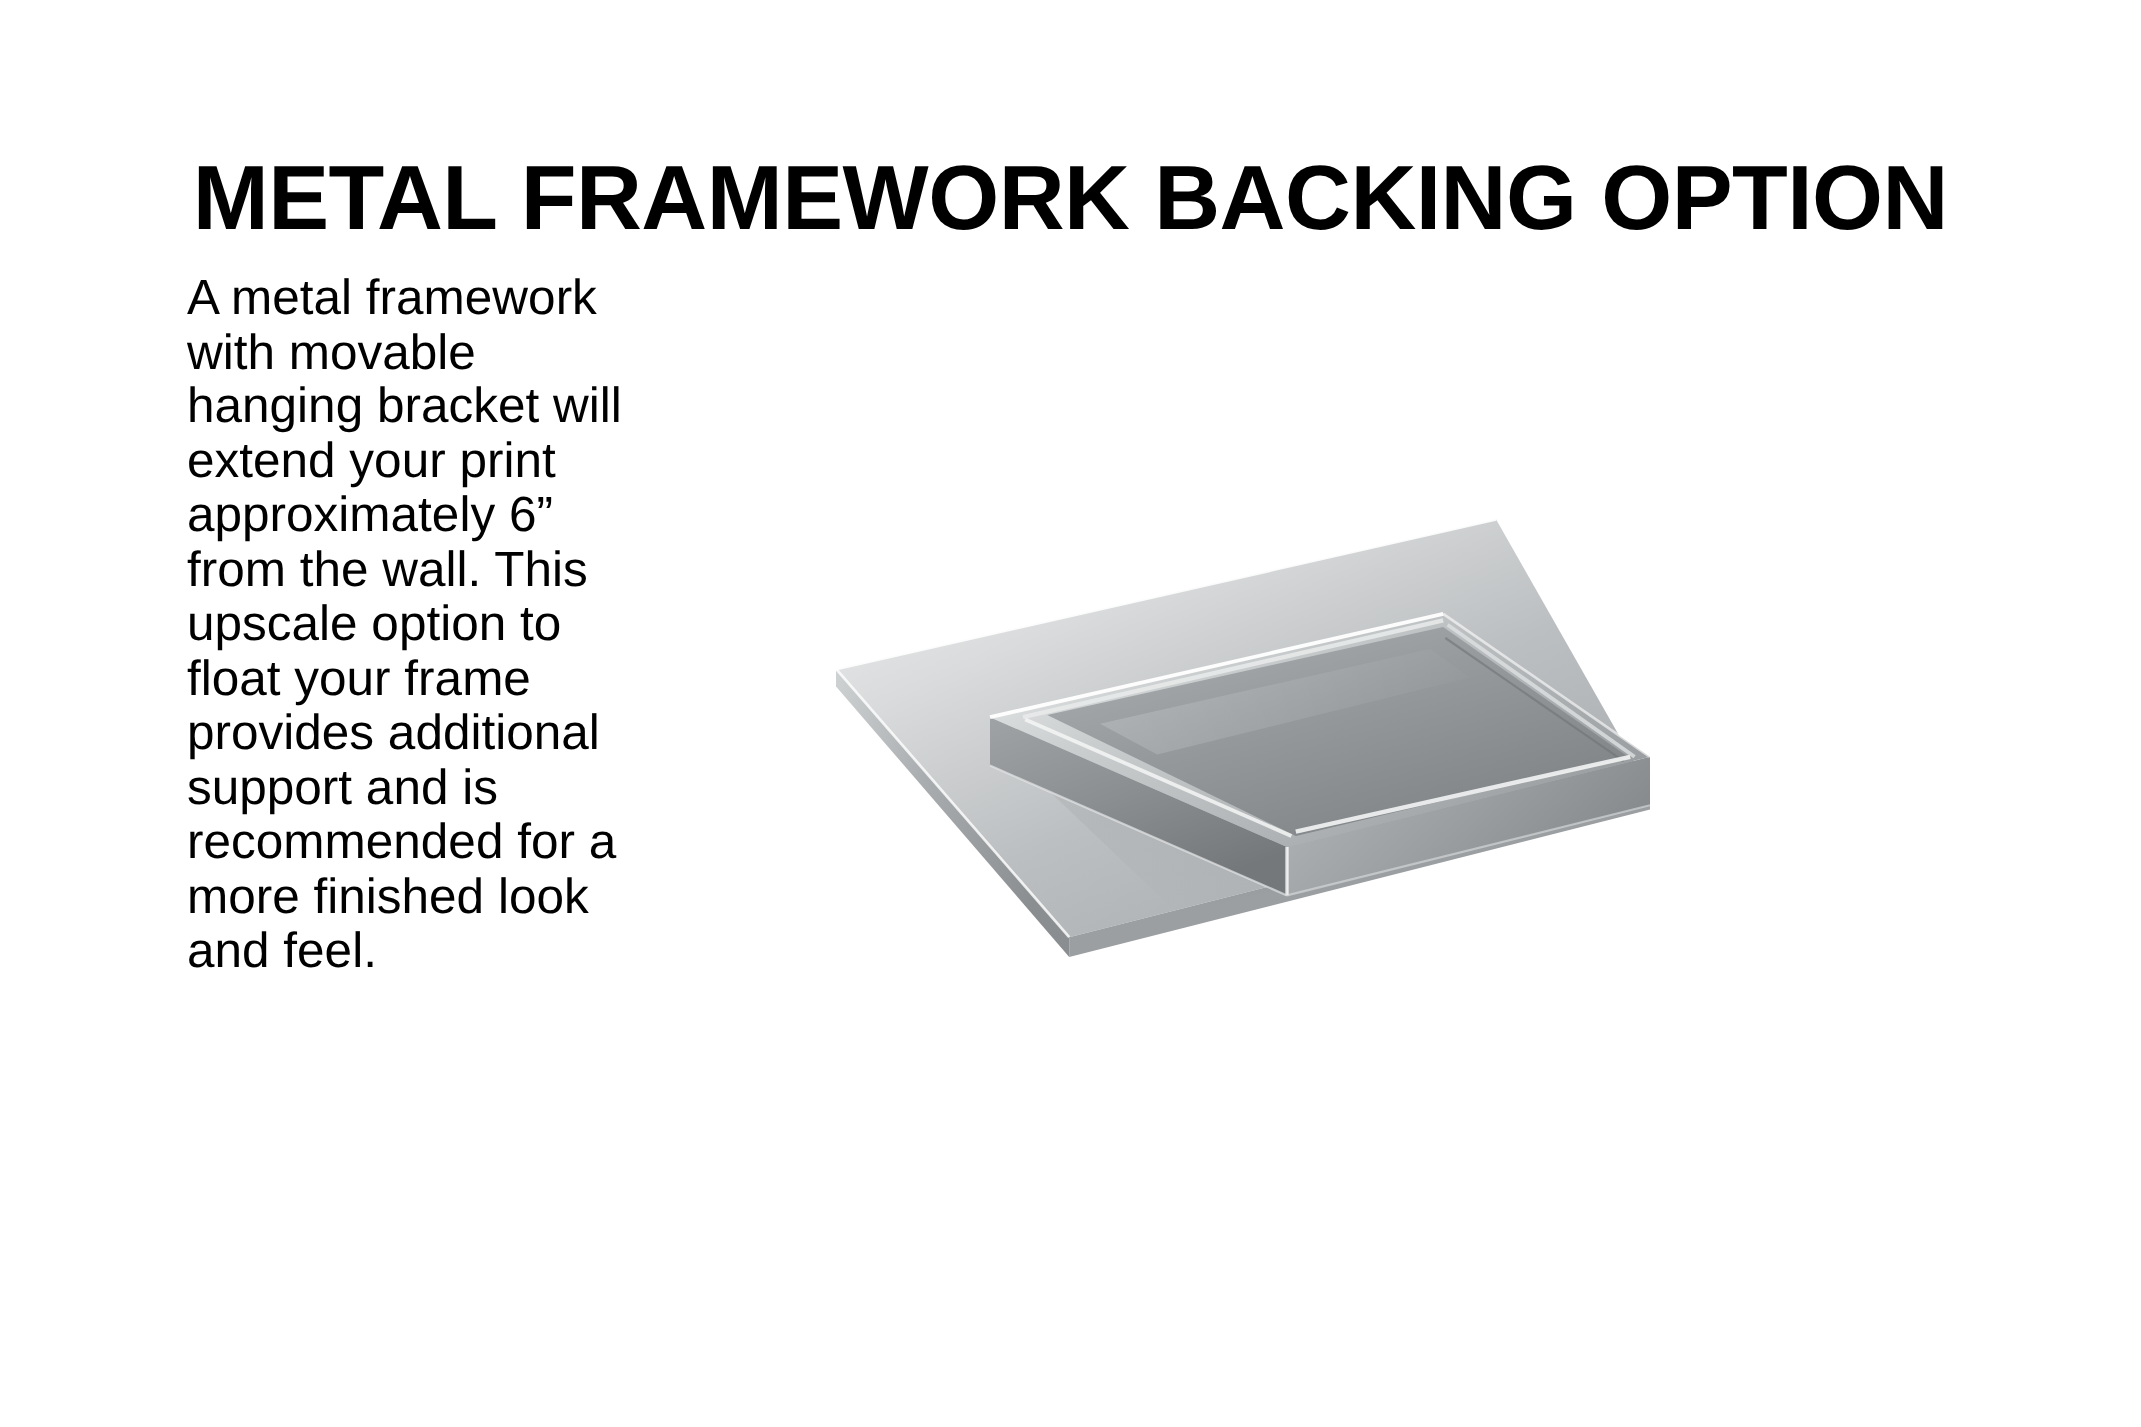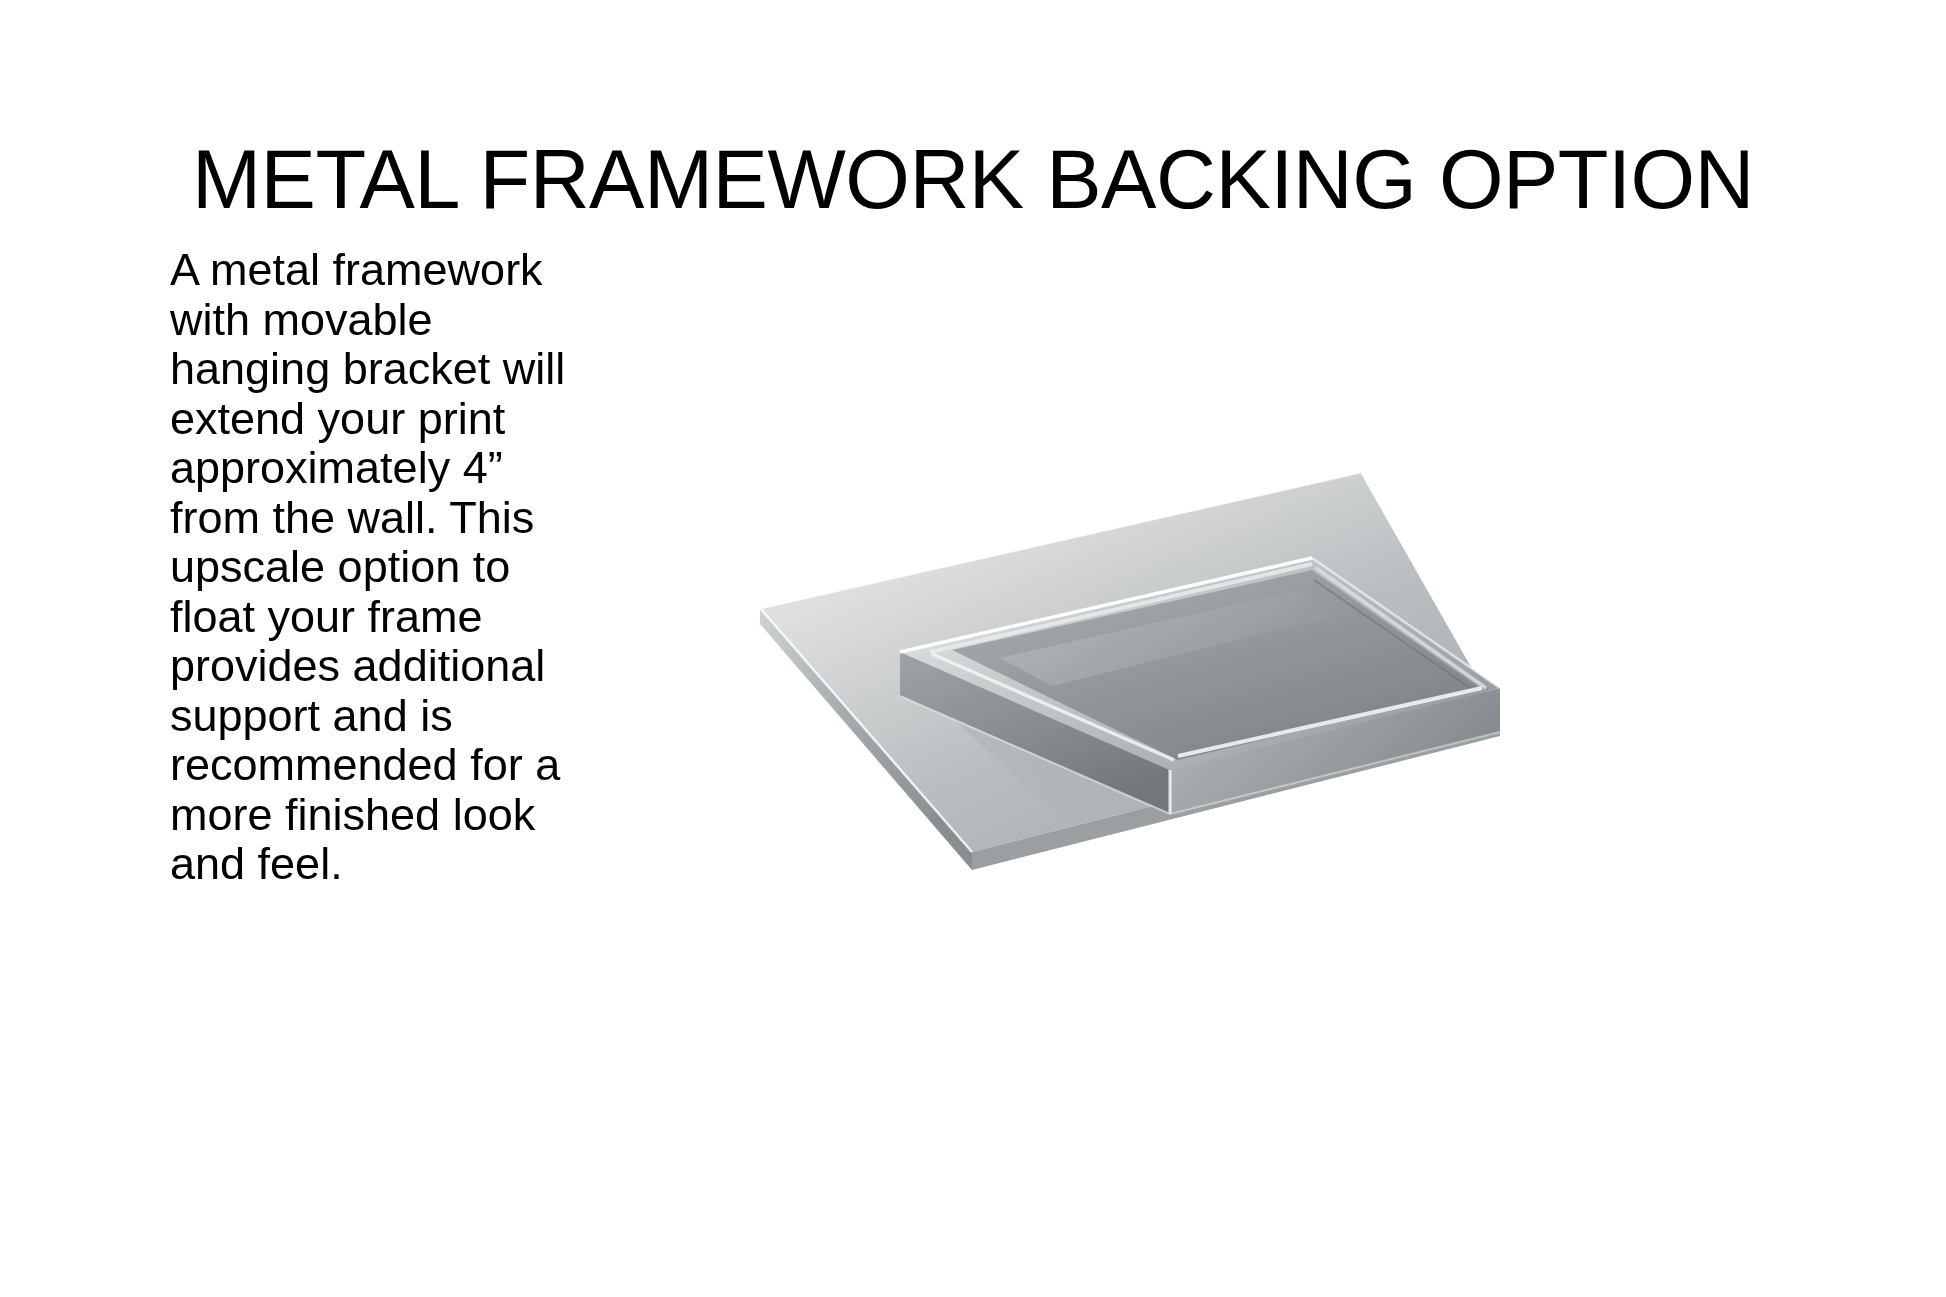--- a/index.html
+++ b/index.html
@@ -25,21 +25,21 @@
   
   .slide-title {
     position: absolute;
     left: 0;
     top: 78px;
     width: 1946px;
     text-align: center;
     font-family: "Liberation Sans", sans-serif;
     font-size: 83px;
     line-height: 92px;
-    font-weight: 400;
+    font-weight: 700;
     letter-spacing: -0.5px;
     color: #000000;
     white-space: nowrap;
   }
 
   
   .body-copy {
     position: absolute;
     left: 170px;
     top: 245px;
@@ -67,21 +67,21 @@
     height: 100%;
   }
 </style>
 </head>
 <body>
 
 <div class="slide">
 
   <h1 class="slide-title">METAL FRAMEWORK BACKING OPTION</h1>
 
-  <div class="body-copy">A metal framework with movable hanging bracket will extend your print approximately 4” from the wall. This upscale option to float your frame provides additional support and is recommended for a more finished look and feel.</div>
+  <div class="body-copy">A metal framework with movable hanging bracket will extend your print approximately 6” from the wall. This upscale option to float your frame provides additional support and is recommended for a more finished look and feel.</div>
 
   <div class="photo-wrap">
     <svg viewBox="0 0 900 470" xmlns="http://www.w3.org/2000/svg">
       <defs>
         <linearGradient id="gPlateTop" x1="0" y1="0" x2="0.85" y2="1">
           <stop offset="0%" stop-color="#f0f1f1"></stop>
           <stop offset="28%" stop-color="#d9dbdc"></stop>
           <stop offset="58%" stop-color="#bcbfc1"></stop>
           <stop offset="100%" stop-color="#a4a8aa"></stop>
         </linearGradient>

